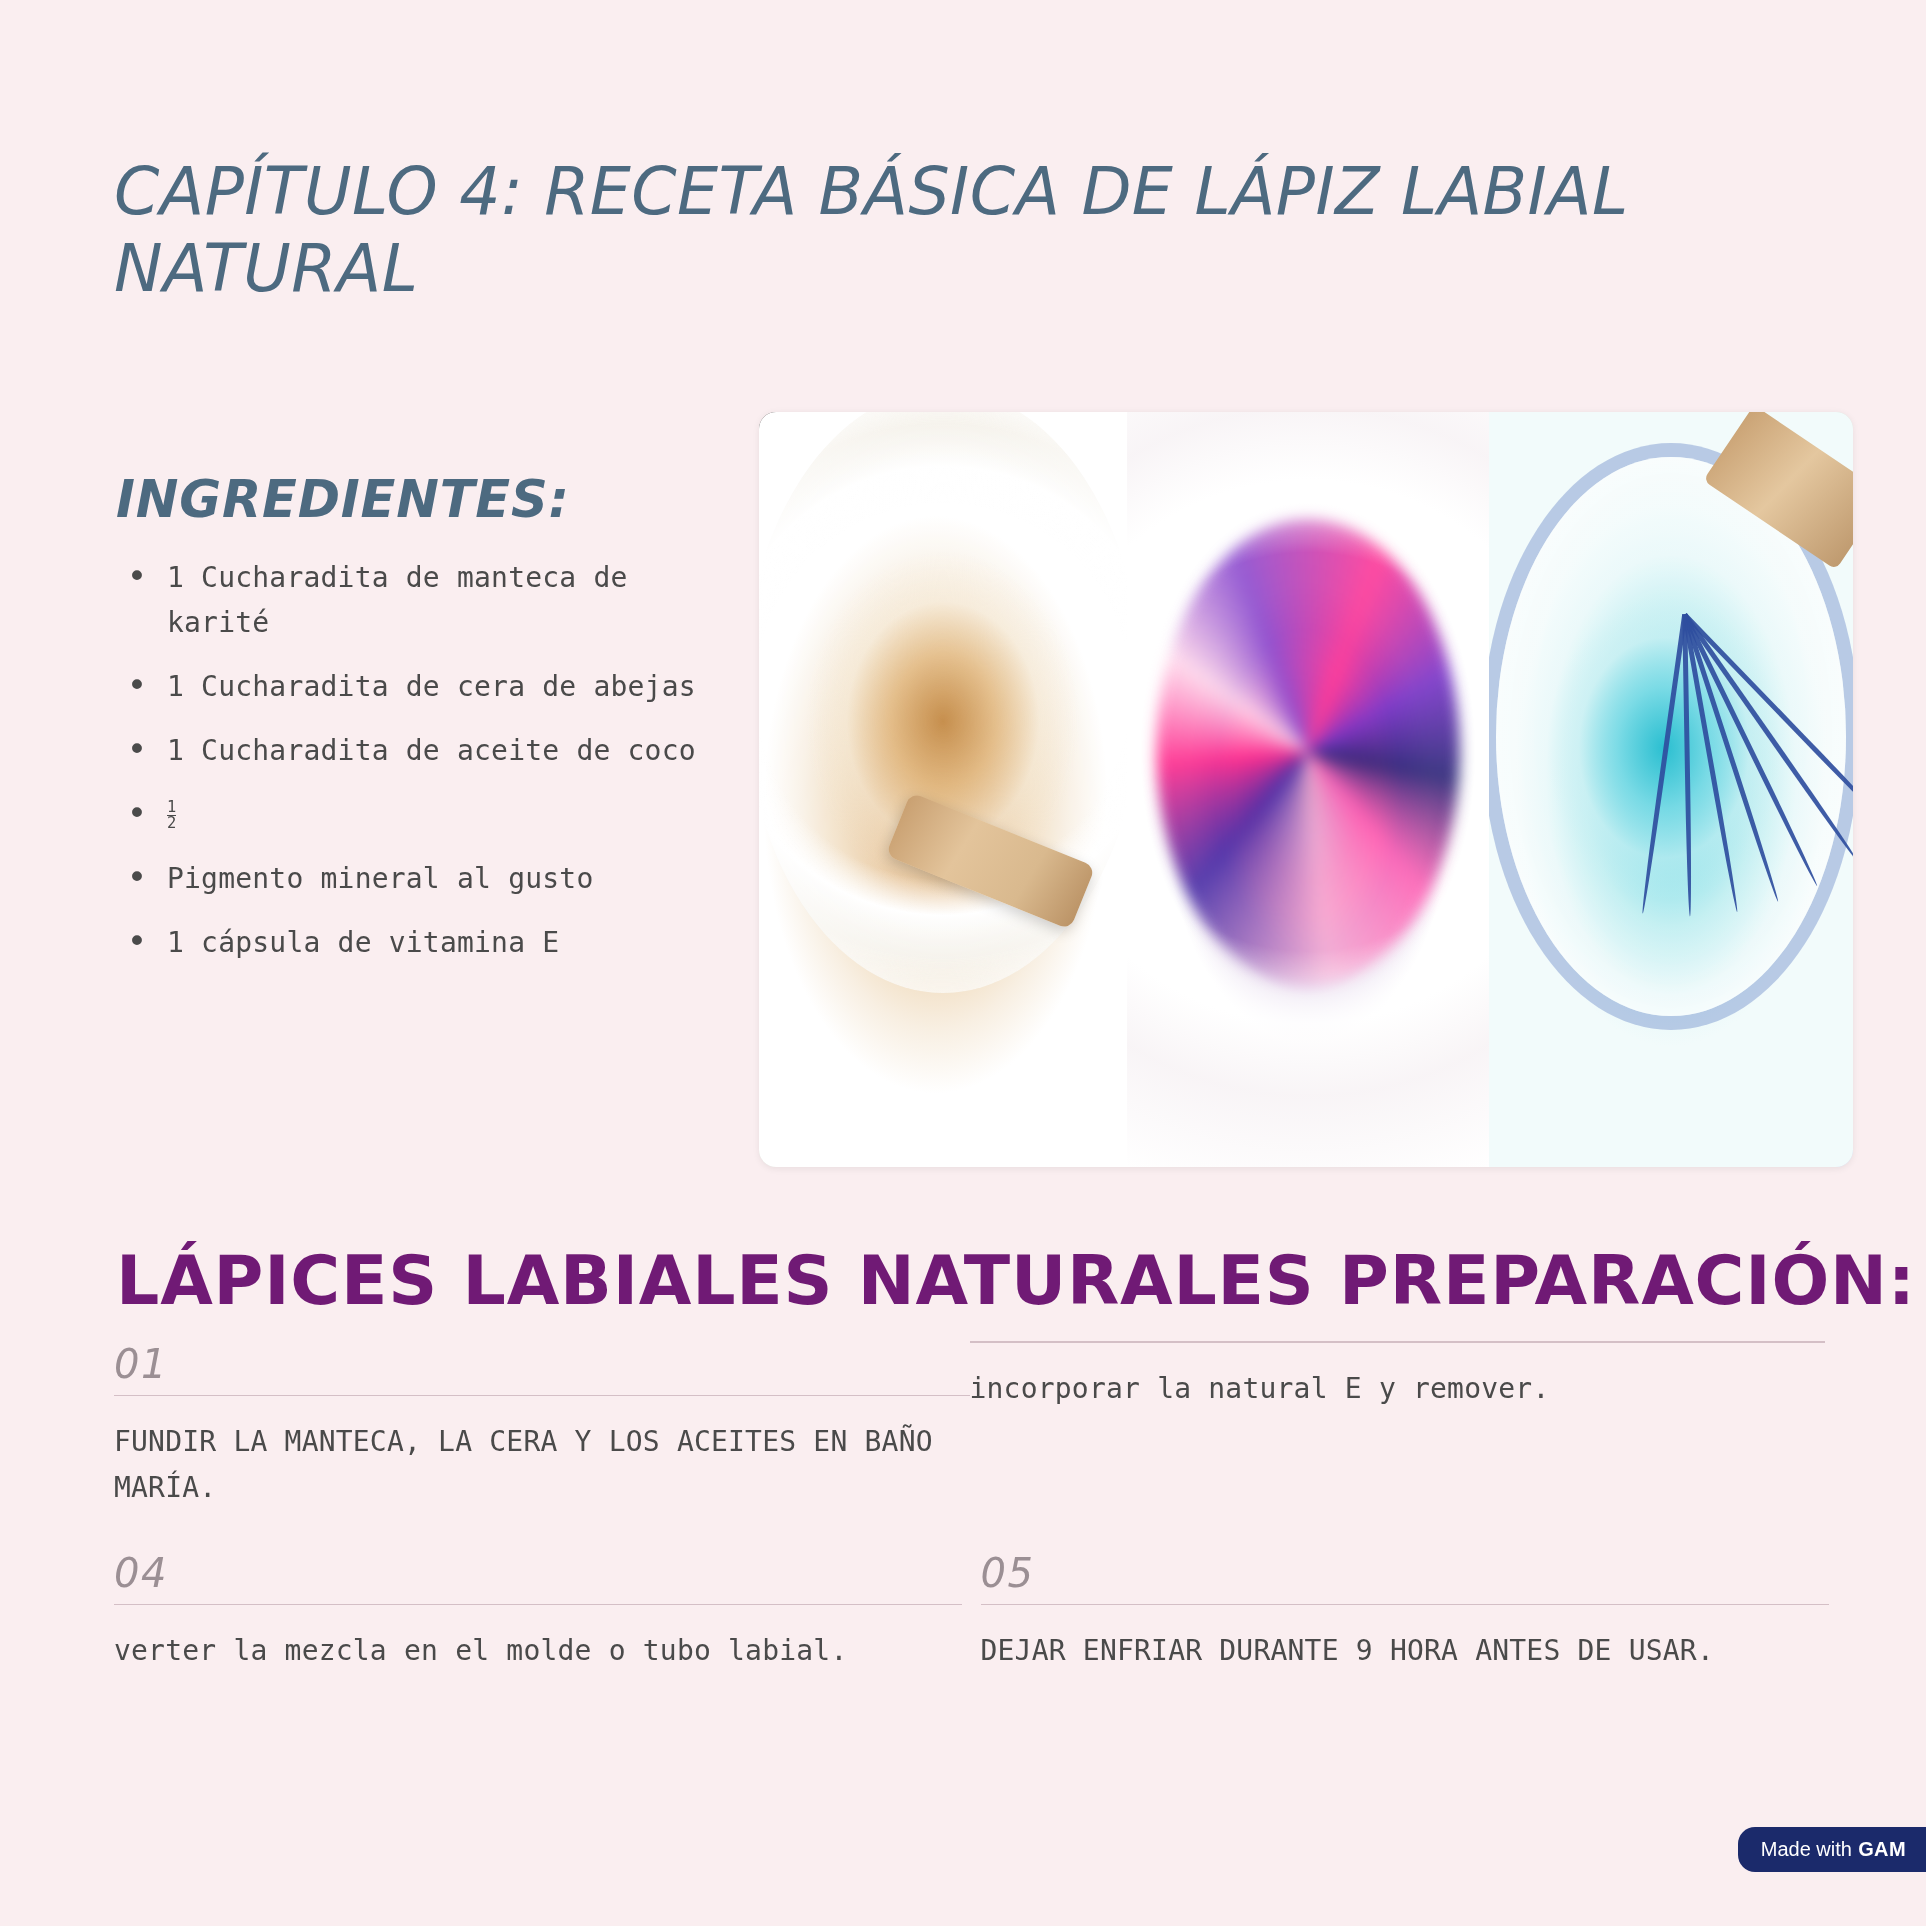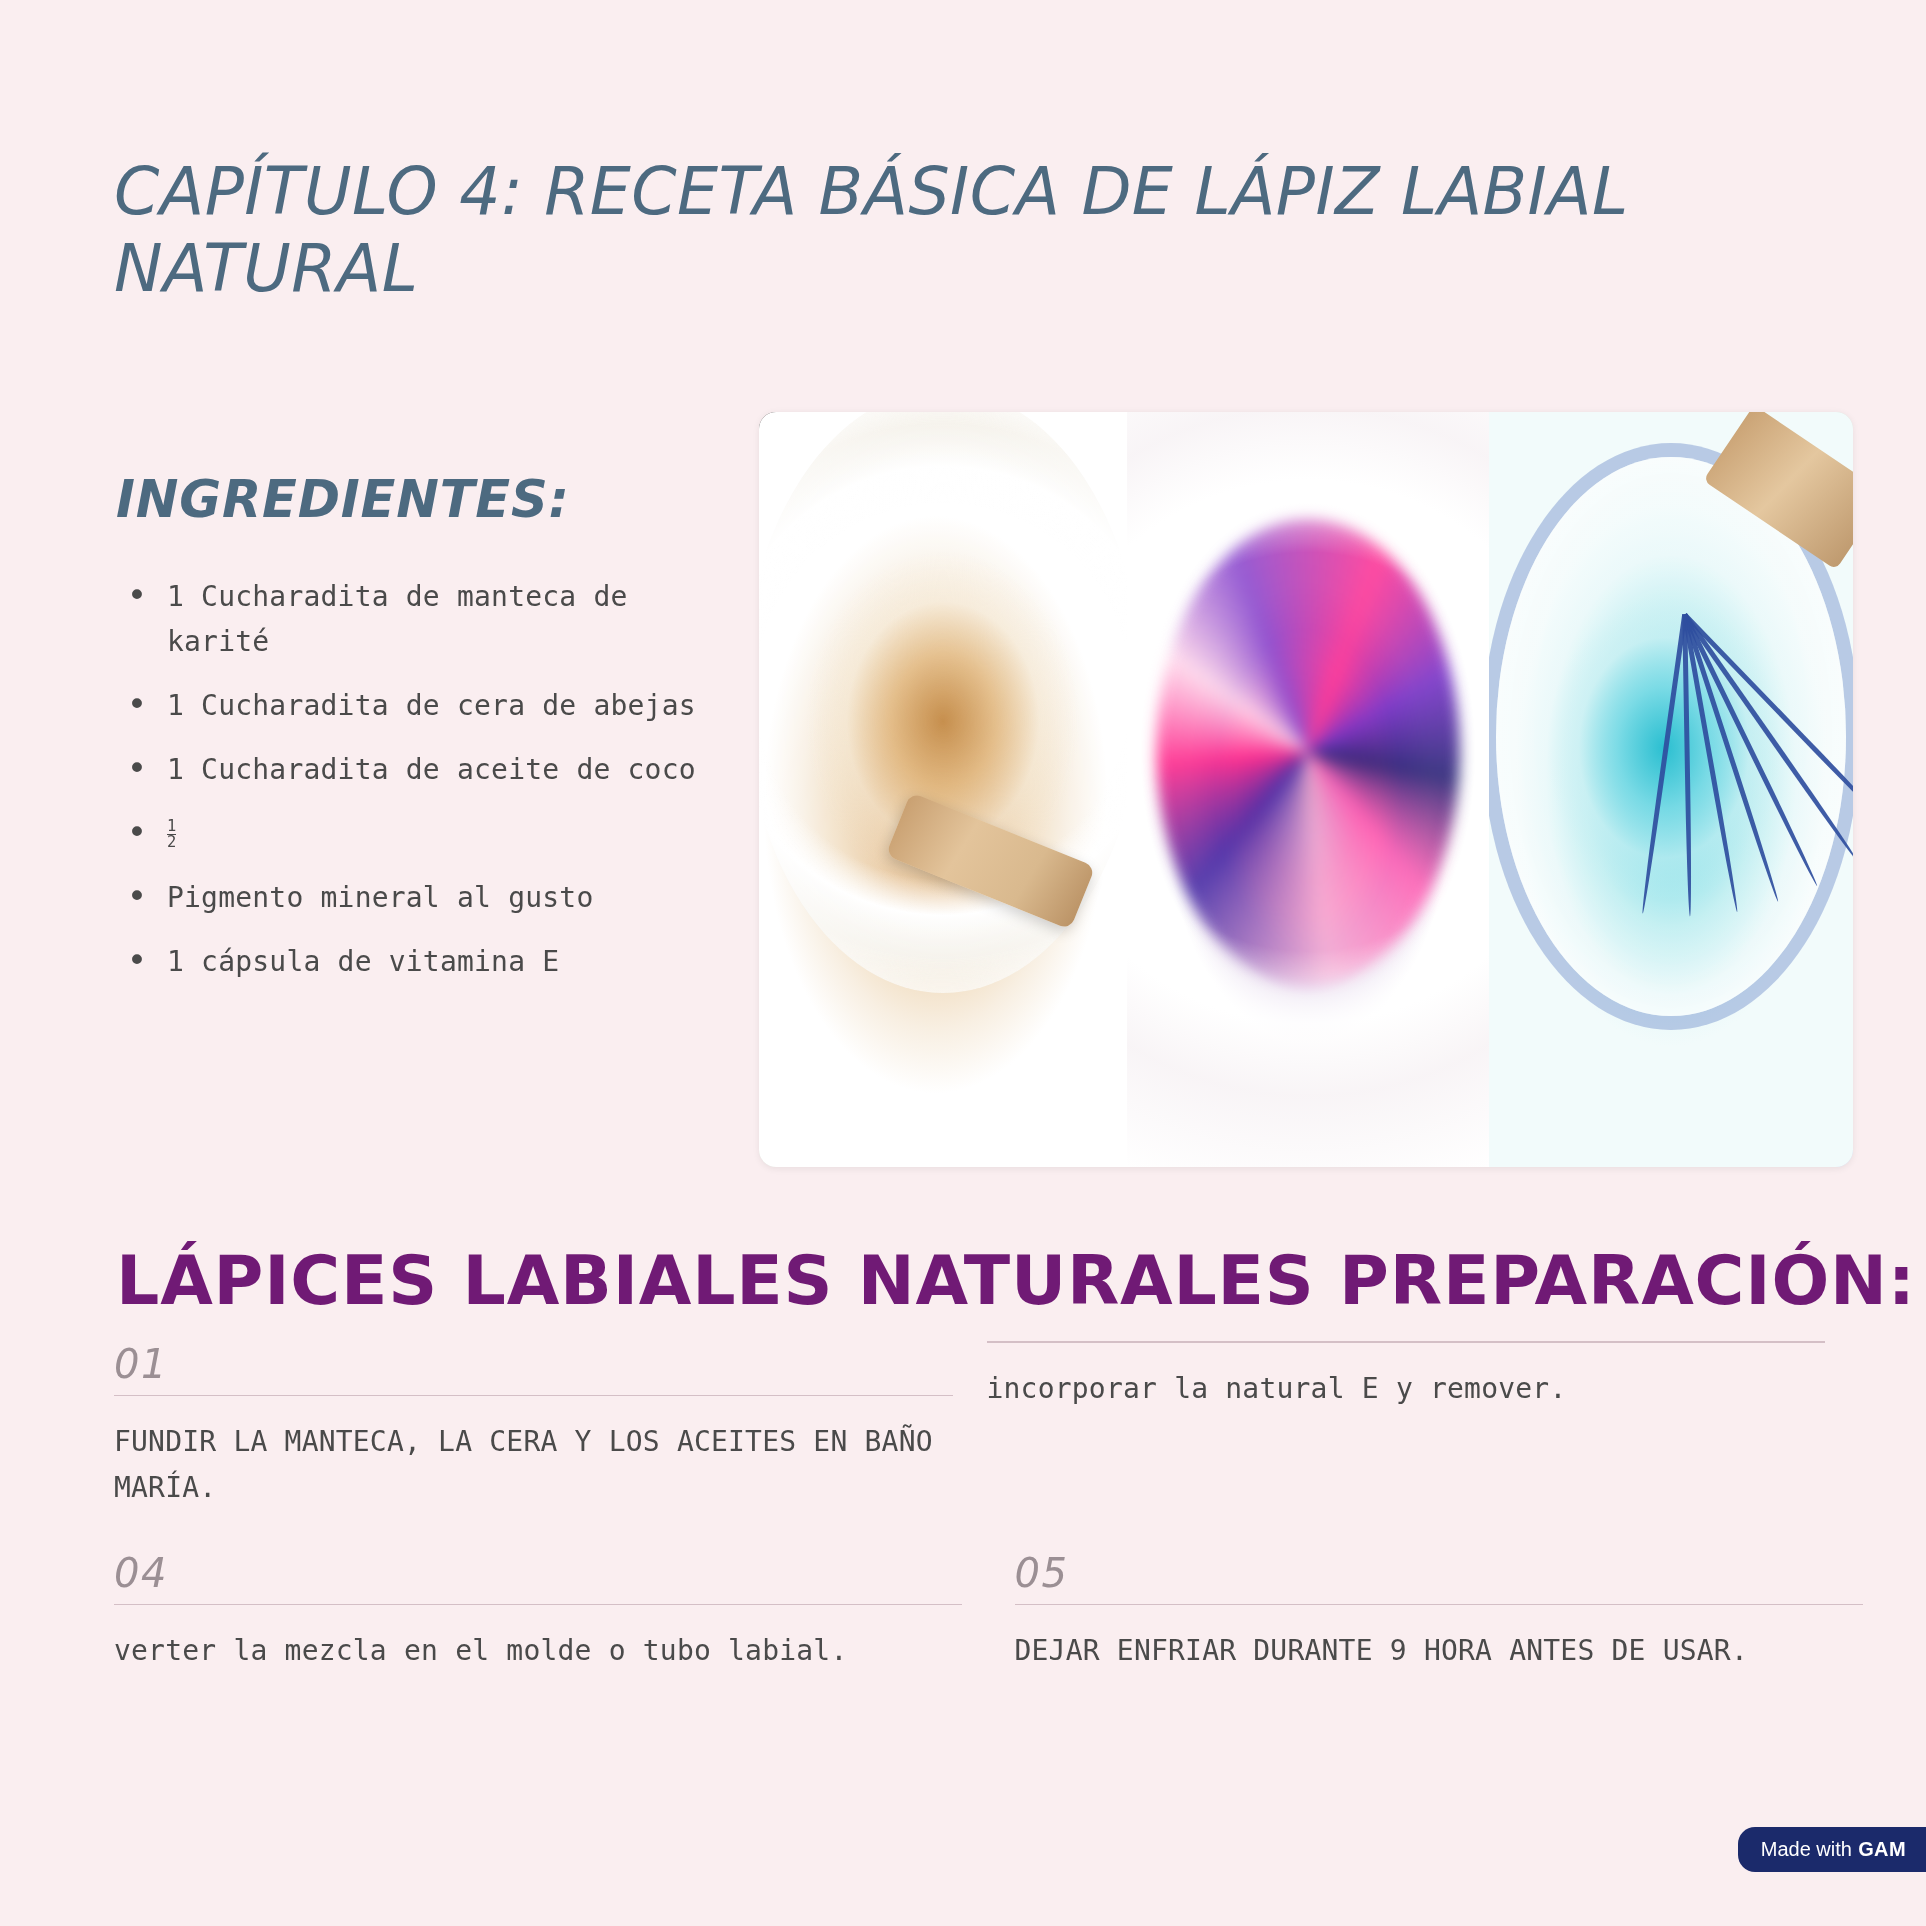--- a/index.html
+++ b/index.html
@@ -47,21 +47,21 @@
     font-style: italic;
     font-size: 51px;
     letter-spacing: 0.8px;
     color: #4d6a80;
     text-transform: uppercase;
   }
 
   .ingredients-list {
     position: absolute;
     left: 116px;
-    top: 574px;
+    top: 555px;
     width: 586px;
     list-style: none;
   }
 
   .ingredients-list li {
     position: relative;
     padding-left: 51px;
     margin-bottom: 18.5px;
     font-family: "DejaVu Sans Mono", monospace;
     font-size: 28px;
@@ -226,21 +226,20 @@
 
   .steps {
     position: absolute;
     left: 114px;
     top: 1341px;
     width: 1711px;
   }
 
   .steps-row {
     display: flex;
-    gap: 34px;
     margin-bottom: 40px;
   }
 
   .step {
     flex: 1 1 0;
   }
   .step .num {
     font-style: italic;
     font-size: 40px;
     color: #9b8f94;

